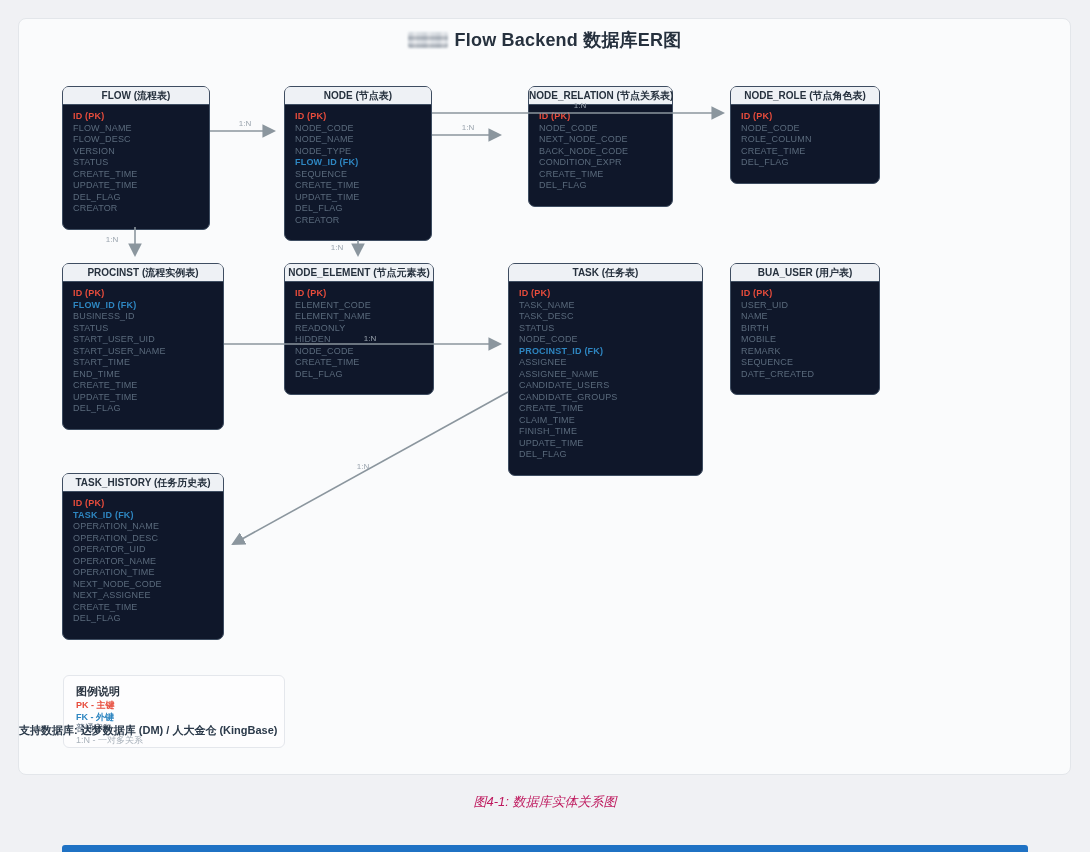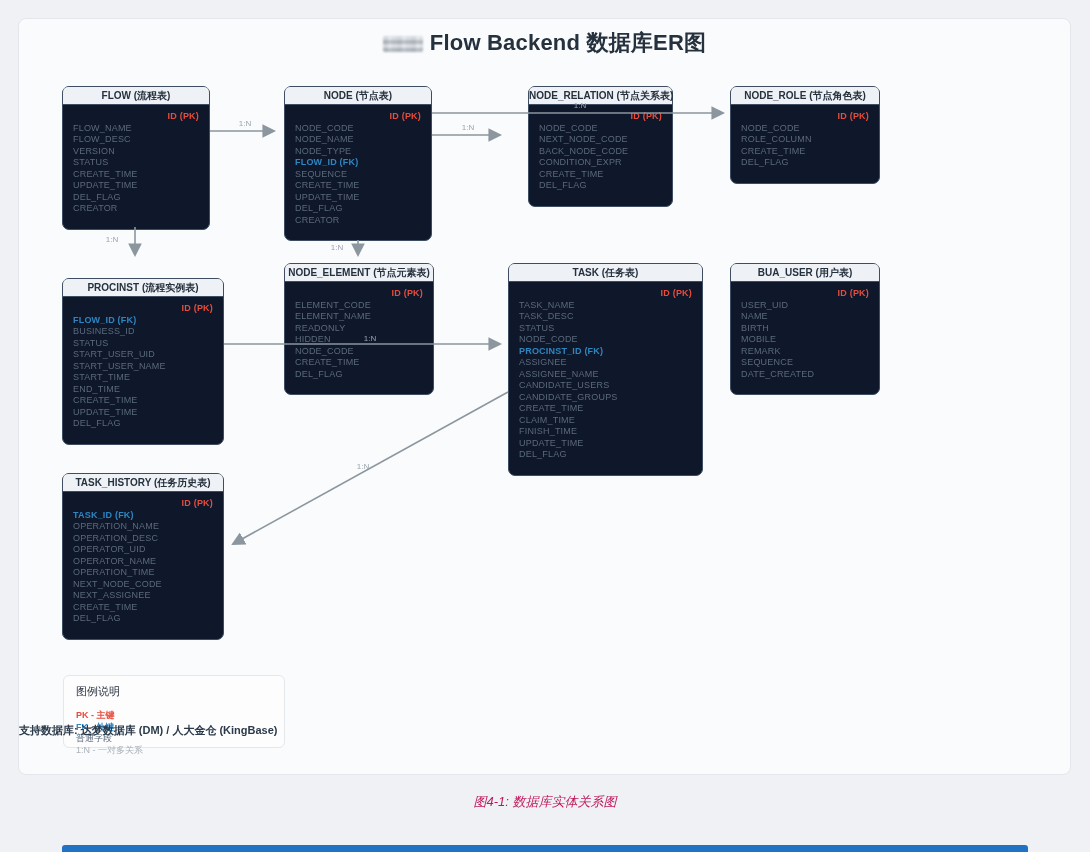--- a/index.html
+++ b/index.html
@@ -13,21 +13,21 @@
   .stage { position: absolute; inset: 0; width: 1090px; height: 852px; }
 
   .panel {
     position: absolute; left: 18px; top: 18px; width: 1053px; height: 757px;
     background: #fafbfc;
     border: 1px solid #e3e6ea;
     border-radius: 8px;
   }
   .title-wrap {
     position: absolute; left: 0; top: 9px; width: 100%;
-    text-align: center; font-size: 22px; font-weight: bold; color: #26313e;
+    text-align: center; font-size: 18px; font-weight: bold; color: #26313e;
     letter-spacing: 0.2px;
   }
   .redacted {
     display: inline-block; width: 40px; height: 16px; vertical-align: -2px;
     margin-right: 7px; border-radius: 2px;
     background:
       repeating-linear-gradient(0deg, rgba(150,157,166,.55) 0 4px, rgba(225,228,232,.55) 4px 8px),
       repeating-linear-gradient(90deg, #c4cad2 0 5px, #e8eaee 5px 9px, #d2d7dd 9px 14px);
     filter: blur(1.1px);
   }
@@ -47,41 +47,41 @@
     text-align: center;
     font-size: 10px; font-weight: bold; color: #26313e;
     height: 18px; line-height: 17px;
     white-space: nowrap;
   }
   .ertable-body { padding: 6px 10px 14px 10px; }
   .field {
     font-size: 9px; line-height: 11.5px; letter-spacing: 0.2px;
     color: var(--field-color); white-space: nowrap;
   }
-  .field-pk { color: var(--pk-color); font-weight: bold; text-align: right; }
+  .field-pk { color: var(--pk-color); font-weight: bold; }
   .field-fk { color: var(--fk-color); font-weight: bold; }
 
   
   #arrows {
     position: absolute; left: 0; top: 0; z-index: 5; pointer-events: none;
   }
   #arrows line { stroke: var(--arrow-color); stroke-width: 1.6; }
   #arrows .arrowhead { fill: var(--arrow-color); }
   #arrows text {
     font-family: "Liberation Sans", sans-serif;
     font-size: 8px; fill: #9aa4ae;
   }
 
   
   .legend {
     position: absolute; left: 44px; top: 656px; width: 222px; height: 73px;
     background: #fdfdfe; border: 1px solid #e4e7ec; border-radius: 6px;
     padding: 8px 12px;
   }
-  .legend-title { font-size: 11px; font-weight: normal; color: #26313e; margin-bottom: 11px; }
+  .legend-title { font-size: 11px; font-weight: bold; color: #26313e; margin-bottom: 1px; }
   .legend-item { font-size: 9px; line-height: 11.5px; }
   .legend-item.pk { color: var(--pk-color); font-weight: bold; }
   .legend-item.fk { color: var(--fk-color); font-weight: bold; }
   .legend-item.normal { color: #5a6a7c; }
   .legend-item.relation { color: #a8b1ba; }
 
   .footer-note {
     position: absolute; left: 0; top: 704px; width: 100%;
     font-size: 11px; font-weight: bold; color: #2b3a4a;
   }
@@ -162,21 +162,21 @@
       <div class="ertable" style="left: 730px; top: 86px; width: 150px;">
         <div class="ertable-header">NODE_ROLE (节点角色表)</div>
         <div class="ertable-body">
           <div class="field field-pk">ID (PK)</div>
           <div class="field field-normal">NODE_CODE</div>
           <div class="field field-normal">ROLE_COLUMN</div>
           <div class="field field-normal">CREATE_TIME</div>
           <div class="field field-normal">DEL_FLAG</div>
         </div>
       </div>
-      <div class="ertable" style="left: 62px; top: 263px; width: 162px; margin-top: 15px;">
+      <div class="ertable" style="left: 62px; top: 263px; width: 162px;">
         <div class="ertable-header">PROCINST (流程实例表)</div>
         <div class="ertable-body">
           <div class="field field-pk">ID (PK)</div>
           <div class="field field-fk">FLOW_ID (FK)</div>
           <div class="field field-normal">BUSINESS_ID</div>
           <div class="field field-normal">STATUS</div>
           <div class="field field-normal">START_USER_UID</div>
           <div class="field field-normal">START_USER_NAME</div>
           <div class="field field-normal">START_TIME</div>
           <div class="field field-normal">END_TIME</div>

